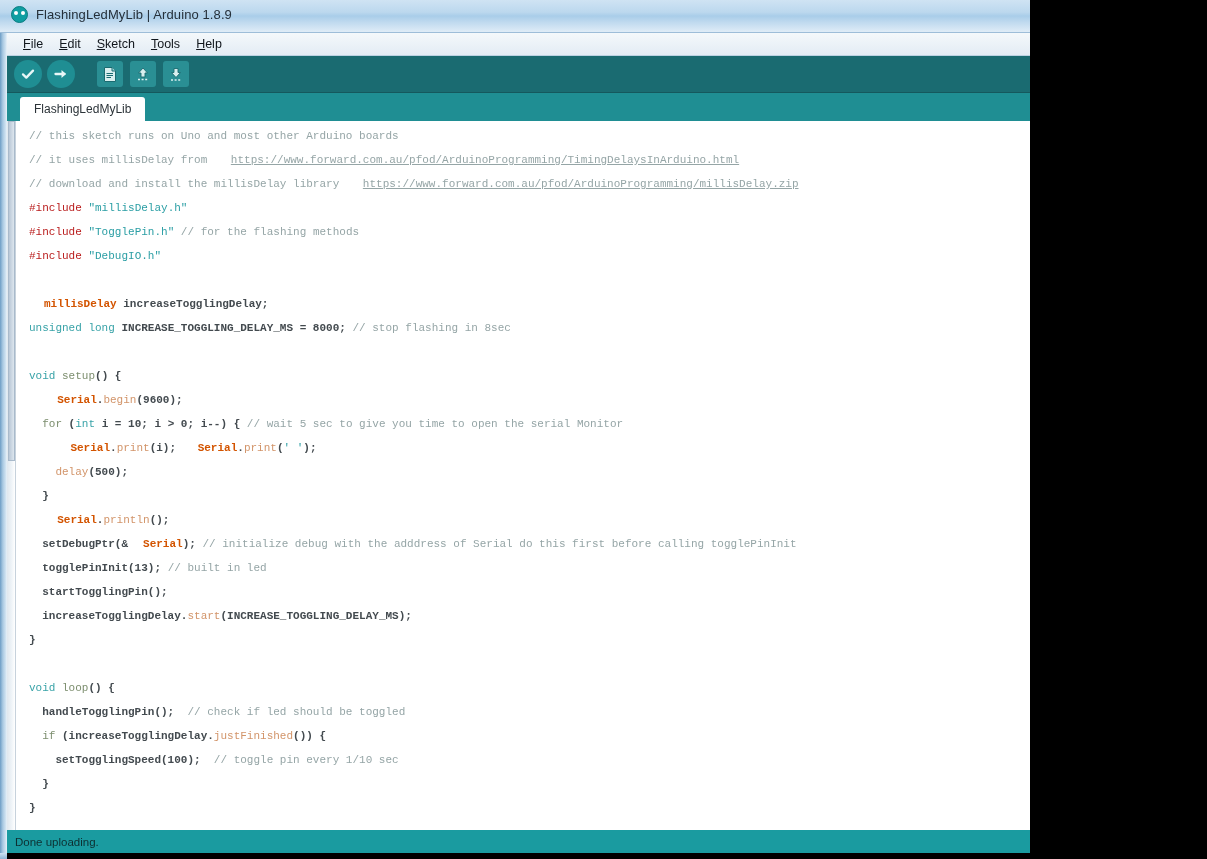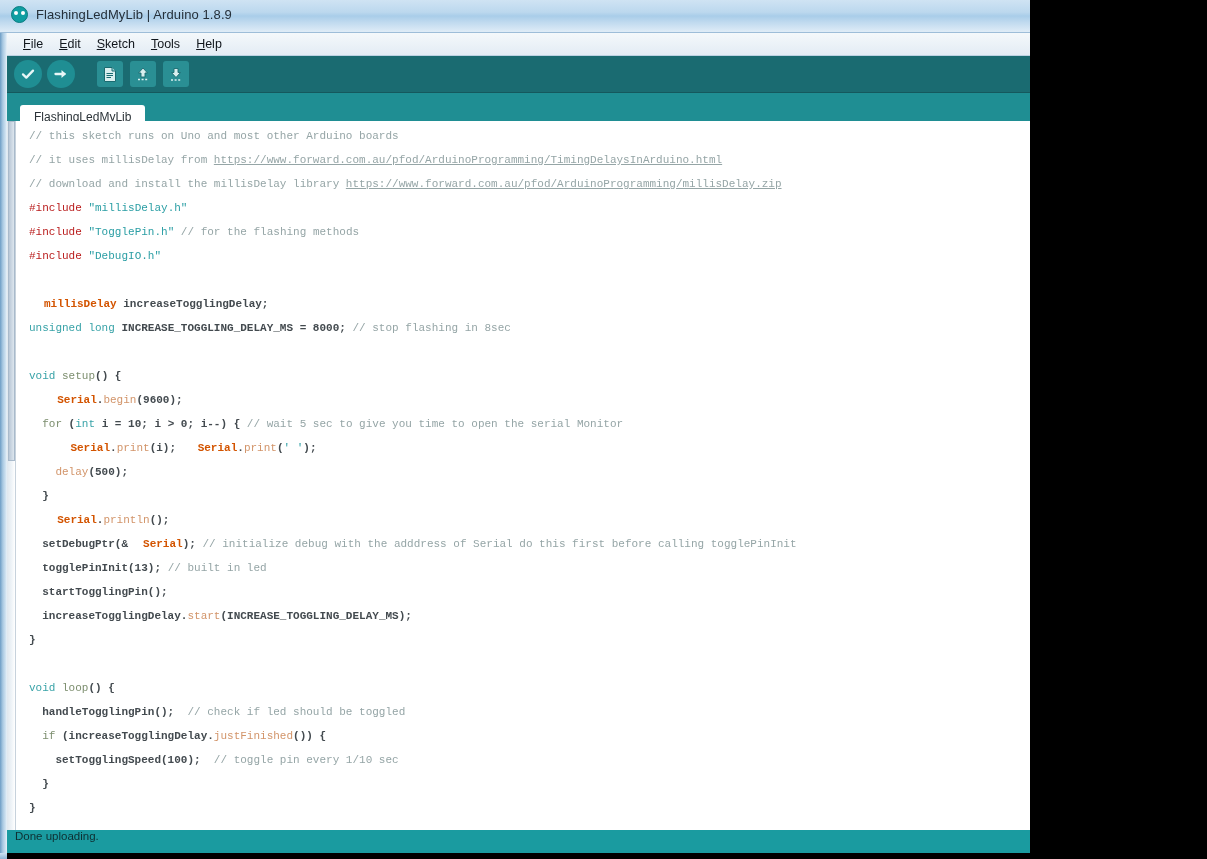--- a/index.html
+++ b/index.html
@@ -151,21 +151,21 @@
   }
 
   
   .tabstrip {
     position: absolute; left: 7px; top: 93px;
     width: 1193px; height: 28px;
     background: #1f8e93;
     box-sizing: border-box;
   }
   .tab {
-    position: absolute; left: 13px; top: 12px;
+    position: absolute; left: 13px; top: 4px;
     height: 24px;
     background: #ffffff;
     color: #2b3338;
     font-size: 12px;
     padding: 0 14px;
     display: flex; align-items: center;
     border-radius: 3px 3px 0 0;
     white-space: nowrap;
     cursor: pointer;
   }
@@ -207,21 +207,21 @@
     padding-top: 3px;
     color: #434a4f;
     white-space: pre;
     overflow: hidden;
     box-sizing: border-box;
     cursor: text;
   }
   .code .ln { height: 24px; }
   
   .c-comment  { color: #95a5a6; }
-  .c-link     { color: #95a5a6; text-decoration: underline; }
+  .c-link     { color: #95a5a6; text-decoration: underline; margin-left: 17px; }
   .c-pre      { color: #b91c1c; }
   .c-str      { color: #2a9ea4; }
   .c-kw       { color: #39a3a8; }
   .c-kw2      { color: #7c8e6e; }
   .c-type     { color: #d35400; font-weight: bold; margin-left: 15px; }
   .c-fn       { color: #d29469; text-align: right; }
   .c-txt      { color: #434a4f; font-weight: bold; }
 
   
   .vscroll {
@@ -254,21 +254,21 @@
   }
   .vs-grip i { display:block; height:1px; background:#9a9a9a; margin-bottom:2px; }
 
   
   .statusbar {
     position: absolute; left: 7px; top: 830px;
     width: 1193px; height: 23px;
     background: #1a9ba0;
     color: #0e2f31;
     font-size: 11.5px;
-    display: flex; 
+    display: flex; align-items: center;
     padding-left: 8px;
     box-sizing: border-box;
   }
   .console {
     position: absolute; left: 7px; top: 853px;
     width: 1193px; height: 6px;
     background: #000000;
   }
 </style>
 </head>

